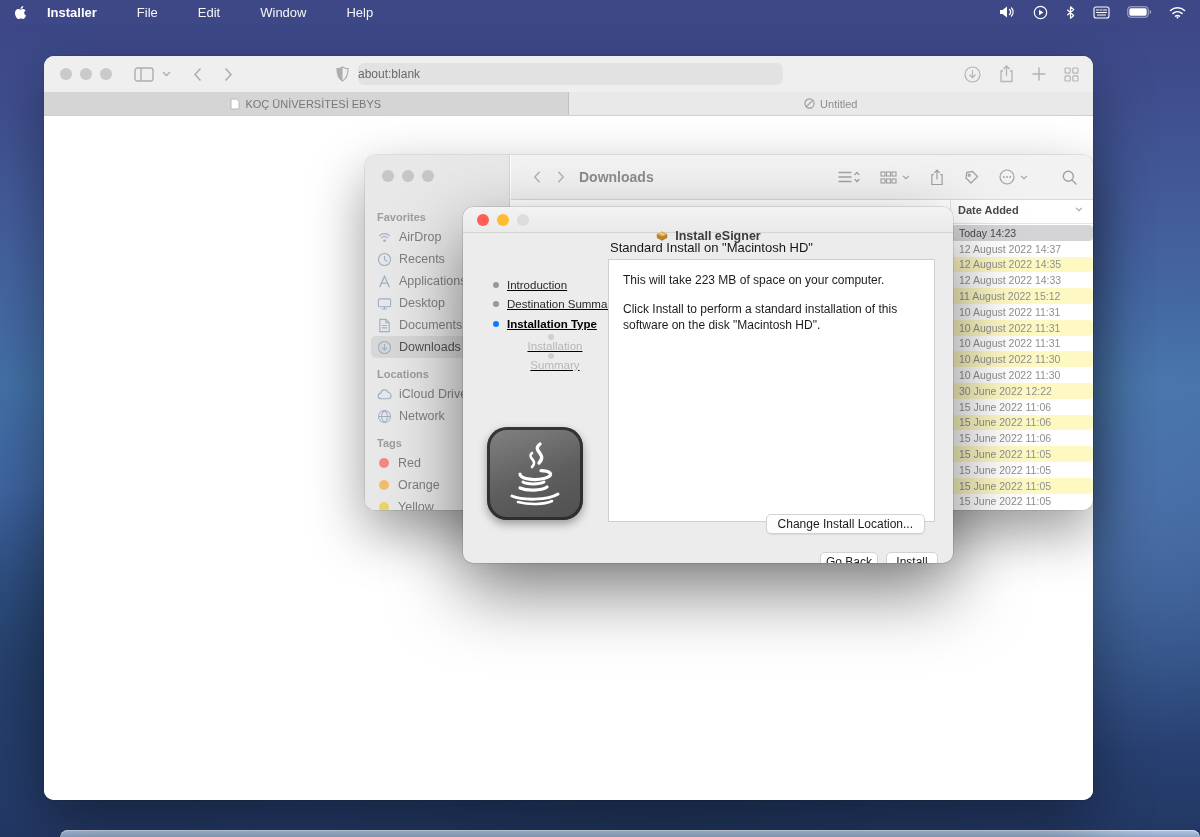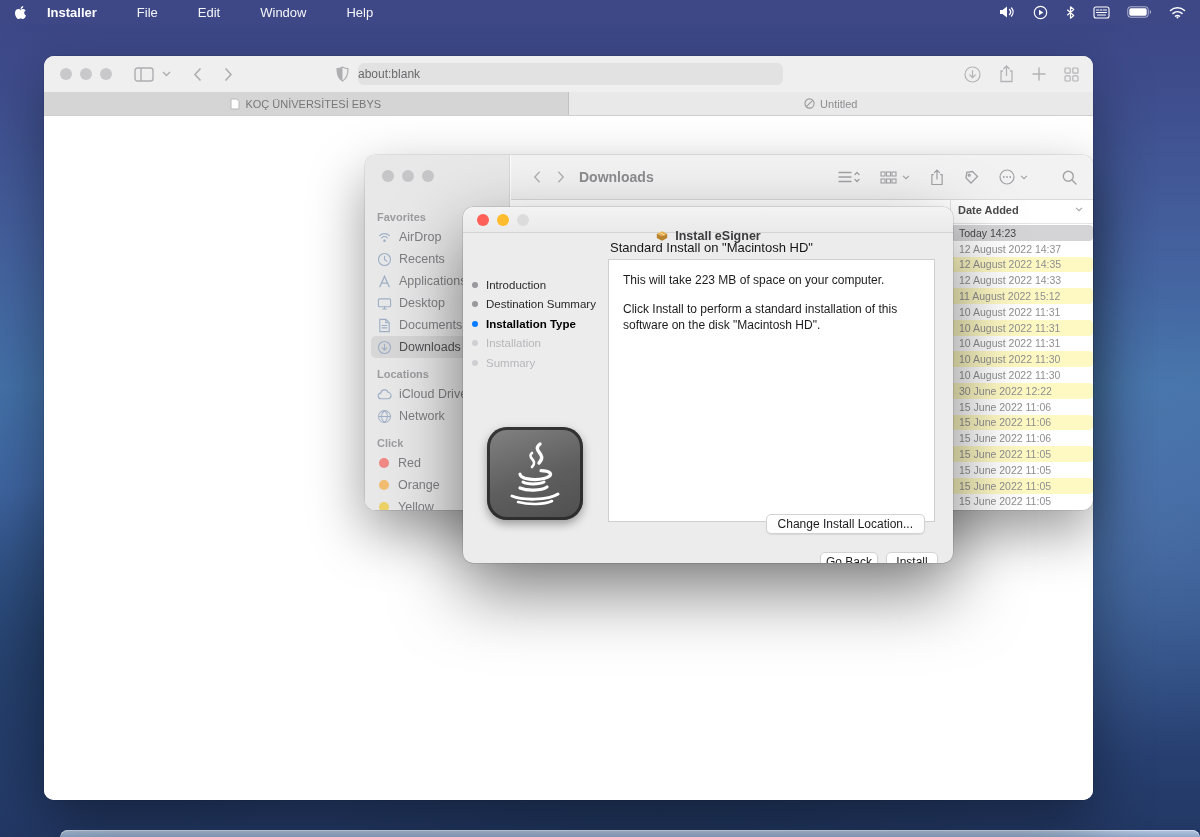--- a/index.html
+++ b/index.html
@@ -84,26 +84,26 @@
   .inst-titlebar { height:26px; background:linear-gradient(#f3f3f3,#eaeaea);
     border-bottom:1px solid #d4d4d5; display:flex; align-items:center; position:relative; }
   .inst-titlebar .tlights { margin-left:14px; }
   .inst-title { position:absolute; left:0; right:0; text-align:center; font-size:12.5px;
     font-weight:700; color:#3c3c3e; display:flex; align-items:center; justify-content:center; gap:6px;margin-top:32px; }
   .inst-heading { position:absolute; left:147px; top:33px; font-size:13px; color:#161618; }
   .inst-box { position:absolute; left:145px; top:52px; width:327px; height:263px;
     background:#fff; border:1px solid #cfcfd0; }
   .inst-text { padding:12px 14px; font-size:12px; color:#1c1c1e; line-height:1.35; }
   .inst-text p + p { margin-top:13px; }
-  .steps { position:absolute; left:9px; top:68px; }
+  .steps { position:absolute; left:30px; top:68px;text-decoration:underline; }
   .step { display:flex; align-items:center; height:19.5px; font-size:11.5px; color:#2a2a2c; }
   .step .bullet { width:6px; height:6px; border-radius:50%; background:#98989d; margin-right:8px; flex:none; }
   .step.active { font-weight:700; color:#000; }
   .step.active .bullet { background:#0a7aff; }
-  .step.pending { color:#b7b7bb; }
+  .step.pending { color:#b7b7bb;flex-direction:column; }
   .step.pending .bullet { background:#cfcfd3; }
 
   .javaicon { position:absolute; left:24px; top:220px; width:96px; height:93px; border-radius:20px;
     background:linear-gradient(160deg,#838383,#5e5e5e 55%,#4f4f4f);
     box-shadow:inset 0 0 0 3px rgba(40,40,40,.85), 0 4px 10px rgba(0,0,0,.35);
     display:flex; align-items:center; justify-content:center; }
 
   .btn { position:absolute; height:20px; border-radius:5px; background:linear-gradient(#ffffff,#fcfcfc);
     border:1px solid #d2d2d4; box-shadow:0 1px 1px rgba(0,0,0,.08);
     font-size:12px; color:#1c1c1e; display:flex; align-items:center; justify-content:center;
@@ -331,21 +331,21 @@
         </div>
         <div class="f-sb-item">
           <span class="sbicon">
             <svg viewBox="0 0 16 16" width="15" height="15" fill="none" stroke="currentColor" stroke-width="1.1">
               <circle cx="8" cy="8" r="6.4"></circle>
               <path d="M1.6 8h12.8M8 1.6c-4.3 3.6-4.3 9.2 0 12.8M8 1.6c4.3 3.6 4.3 9.2 0 12.8"></path>
             </svg>
           </span>
           <span>Network</span>
         </div>
-        <div class="f-sb-header">Click</div>
+        <div class="f-sb-header">Tags</div>
         <div class="f-sb-item">
           <span class="dot" style="background: rgb(240, 136, 132);"></span>
           <span>Red</span>
         </div>
         <div class="f-sb-item">
           <span class="dot" style="background: rgb(242, 189, 113);"></span>
           <span>Orange</span>
         </div>
         <div class="f-sb-item">
           <span class="dot" style="background: rgb(236, 211, 104);"></span>

